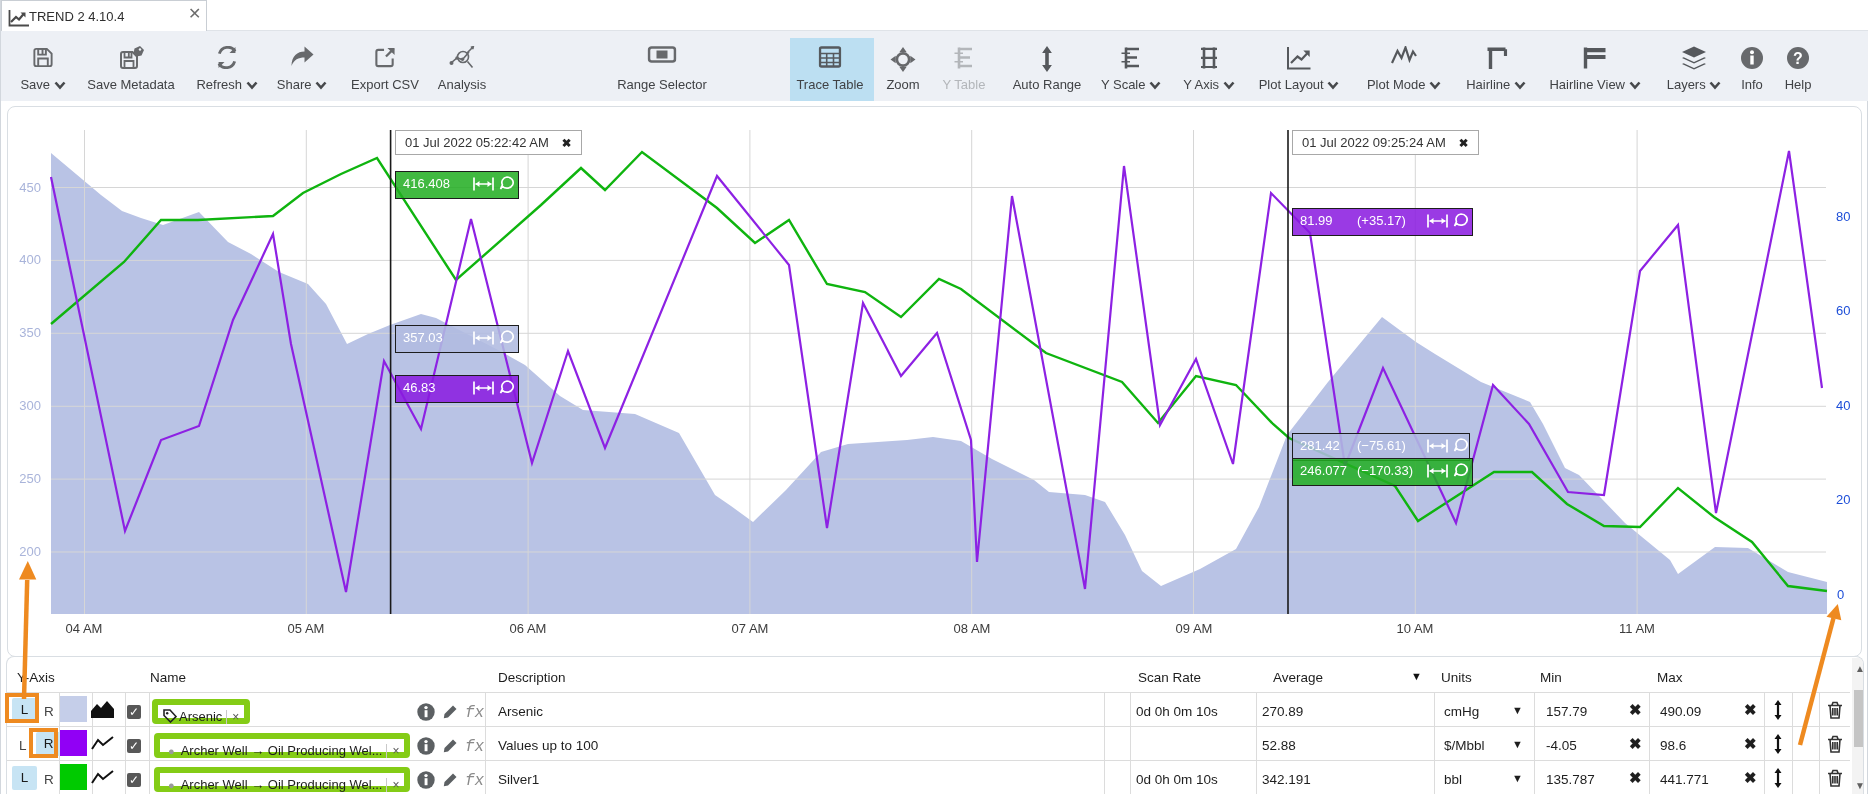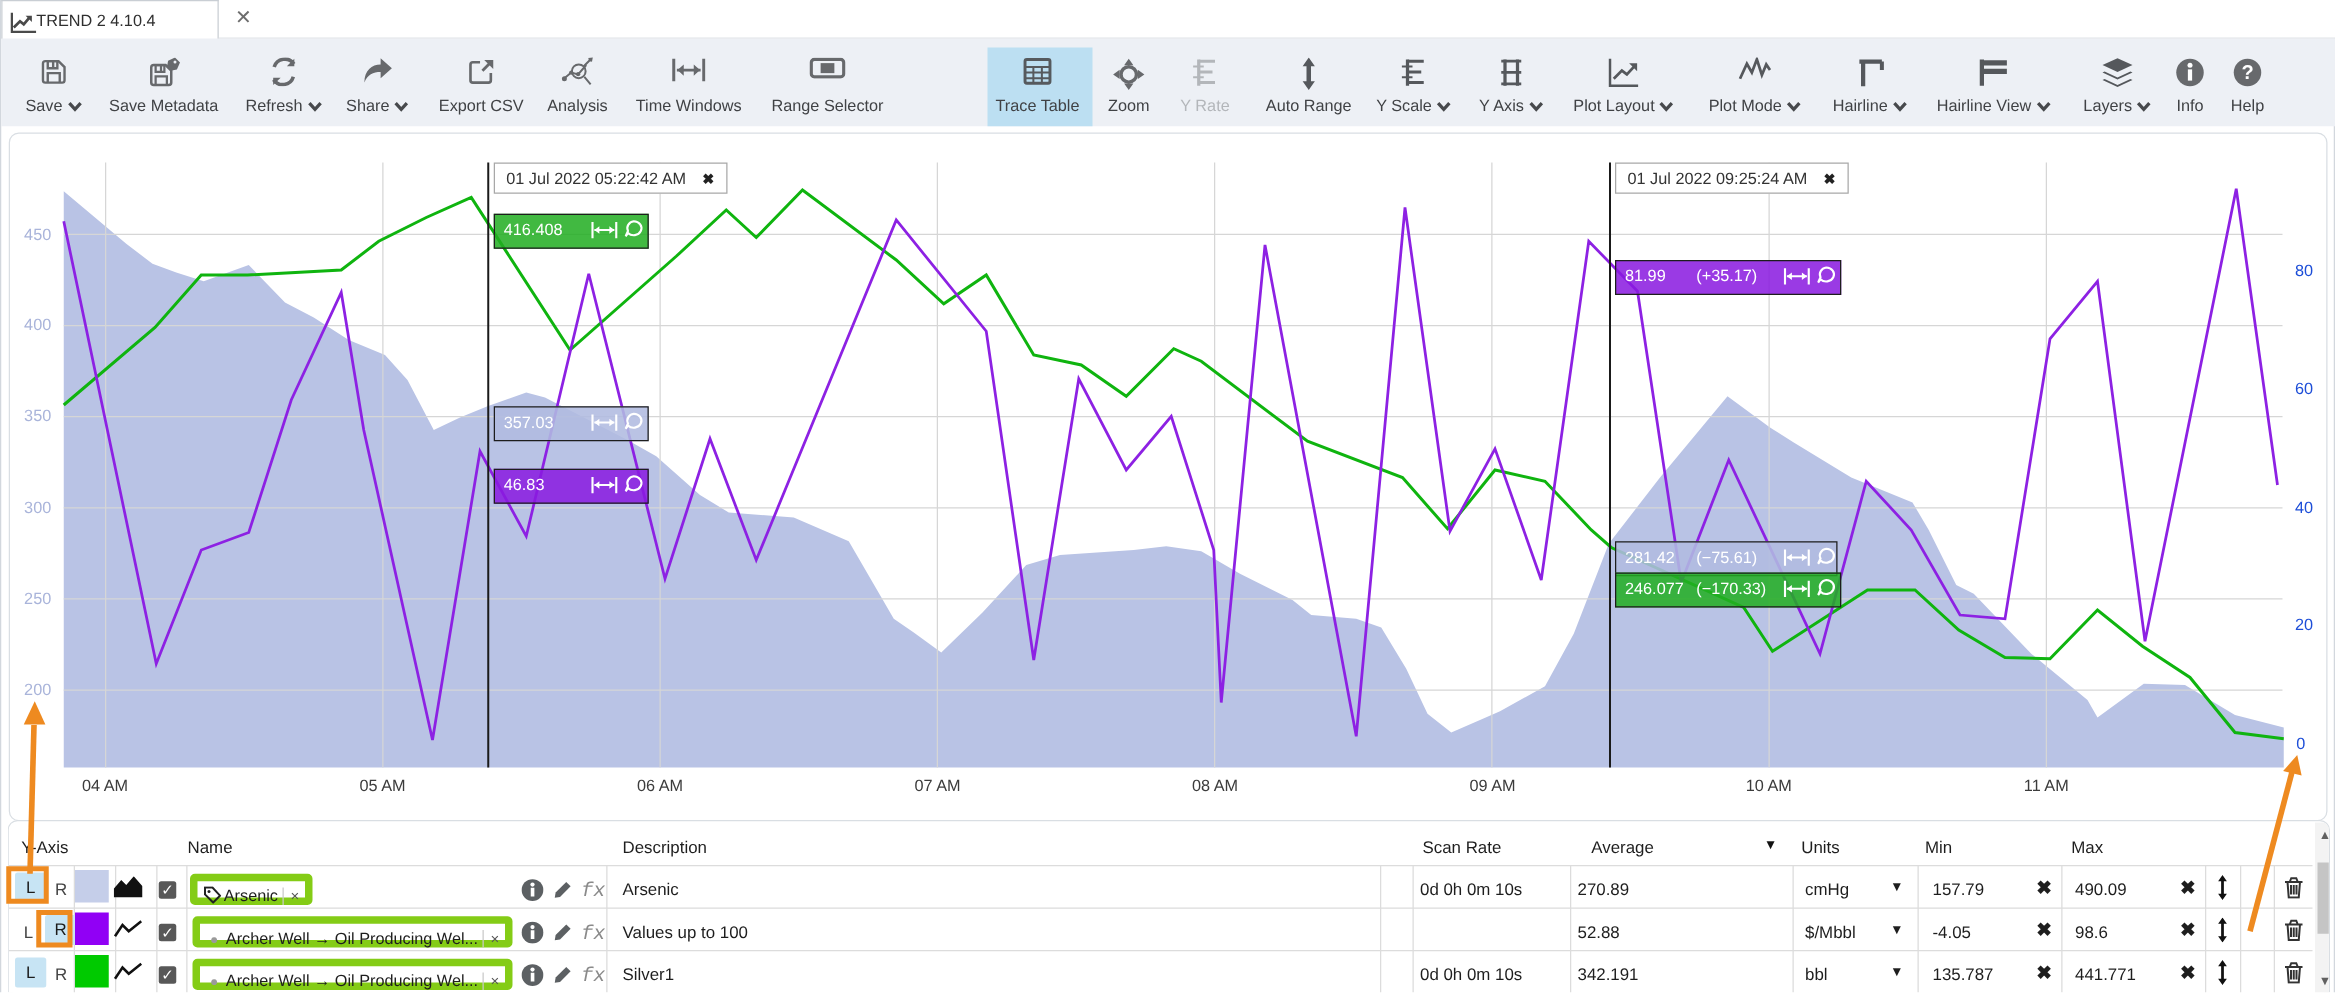--- a/index.html
+++ b/index.html
@@ -4,21 +4,21 @@
 <style>
   * { margin:0; padding:0; box-sizing:border-box; }
   html,body { width:1868px; height:794px; overflow:hidden; background:#fff;
     font-family:"Liberation Sans", sans-serif; }
   #page { position:relative; width:1868px; height:794px; background:#fff;
     border-left:1px solid #d2d7dd; border-right:1px solid #d2d7dd; }
   .abs { position:absolute; }
   
   #tabbar { position:absolute; left:0; top:0; width:1868px; height:31px; background:#fff;
     border-bottom:1px solid #dfe3e8; }
-  #tab { position:absolute; left:0; top:0; width:174px; height:31px; background:#fff;
+  #tab { position:absolute; left:0; top:0; width:206px; height:31px; background:#fff;
     border:1px solid #c9ced4; border-bottom:none; }
   #tab .ttext { position:absolute; left:27px; top:8px; font-size:13px; color:#2f2f2f; }
   #tab .tclose { position:absolute; left:186px; top:3px; font-size:16px; color:#6d6d6d; }
   
   #toolbar { position:absolute; left:0; top:31px; width:1868px; height:70px; background:#edf0f5; }
   .titem { position:absolute; top:0; height:70px; text-align:center; color:#404245; font-size:13px; }
   .titem > svg { position:absolute; top:15px; left:50%; transform:translateX(-50%); }
   .titem .lab { position:absolute; top:46px; width:100%; left:0; white-space:nowrap; }
   .titem.dis { color:#b3b6ba; }
   #tthl { position:absolute; left:789px; top:7px; width:84px; height:63px; background:#bcdff2; }
@@ -127,28 +127,20 @@
       <svg width="26" height="24" viewBox="0 0 26 24">
           <circle cx="14" cy="11" r="5.5" stroke="#67696c" stroke-width="1.6" fill="none"></circle>
           <path d="M18 7 L24 1 M21.8 1.2 L24.3 0.7 L23.8 3.2 M18.5 15.5 L23.5 21.5" stroke="#67696c" stroke-width="1.6" fill="none"></path>
           <path d="M2 17 L8 12 L13.5 13.5 L20 6" stroke="#67696c" stroke-width="1.6" fill="none"></path>
           <circle cx="2.5" cy="17" r="2" fill="#67696c"></circle>
           <circle cx="8" cy="12" r="1.7" fill="#67696c"></circle>
           <circle cx="13.5" cy="13.3" r="1.7" fill="#67696c"></circle>
         </svg>
       <div class="lab">Analysis</div>
     </div>
-    <div class="titem" style="left:495px;width:110px">
-      <svg width="27" height="20" viewBox="0 0 27 20">
-          <path d="M1.5 1 V19 M25.5 1 V19" stroke="#67696c" stroke-width="2.4"></path>
-          <path d="M4 10 H23" stroke="#67696c" stroke-width="2.2"></path>
-          <path d="M9.5 5.5 L4.5 10 L9.5 14.5 Z M17.5 5.5 L22.5 10 L17.5 14.5 Z" fill="#67696c"></path>
-        </svg>
-      <div class="lab">Time Windows</div>
-    </div>
     <div class="titem" style="left:606px;width:110px">
       <svg width="29" height="17" viewBox="0 0 29 17">
           <rect x="1.5" y="1.5" width="26" height="14" rx="2.5" stroke="#67696c" stroke-width="2.6" fill="none"></rect>
           <rect x="9" y="4.5" width="11" height="8" fill="#67696c"></rect>
         </svg>
       <div class="lab">Range Selector</div>
     </div>
     <div class="titem" style="left:774px;width:110px">
       <svg width="23" height="22" viewBox="0 0 23 22">
           <rect x="1.5" y="1.5" width="20" height="19" rx="1.5" stroke="#565a5e" stroke-width="2.4" fill="none"></rect>
@@ -162,21 +154,21 @@
           <path d="M13.5 1 L9.8 6.2 H17.2 Z M13.5 26 L9.8 20.8 H17.2 Z M1 13.5 L6.2 9.8 V17.2 Z M26 13.5 L20.8 9.8 V17.2 Z" fill="#67696c"></path>
         </svg>
       <div class="lab">Zoom</div>
     </div>
     <div class="titem dis" style="left:908px;width:110px">
       <svg width="22" height="24" viewBox="0 0 22 24">
           <path d="M6 1.5 V22.5" stroke="#b3b6ba" stroke-width="2.6"></path>
           <path d="M6 3 H19 M6 11.5 H17 M6 20 H19" stroke="#b3b6ba" stroke-width="2.4"></path>
           <path d="M1.5 7.2 H10 M1.5 15.7 H10" stroke="#b3b6ba" stroke-width="1.6"></path>
         </svg>
-      <div class="lab">Y Rate</div>
+      <div class="lab">Y Table</div>
     </div>
     <div class="titem" style="left:991px;width:110px">
       <svg width="15" height="26" viewBox="0 0 15 26">
           <path d="M7.5 5 V21" stroke="#55585c" stroke-width="3.6"></path>
           <path d="M7.5 0 L2.6 7 H12.4 Z M7.5 26 L2.6 19 H12.4 Z" fill="#55585c"></path>
         </svg>
       <div class="lab">Auto Range</div>
     </div>
     <div class="titem" style="left:1075px;width:110px">
       <svg width="22" height="24" viewBox="0 0 22 24">

